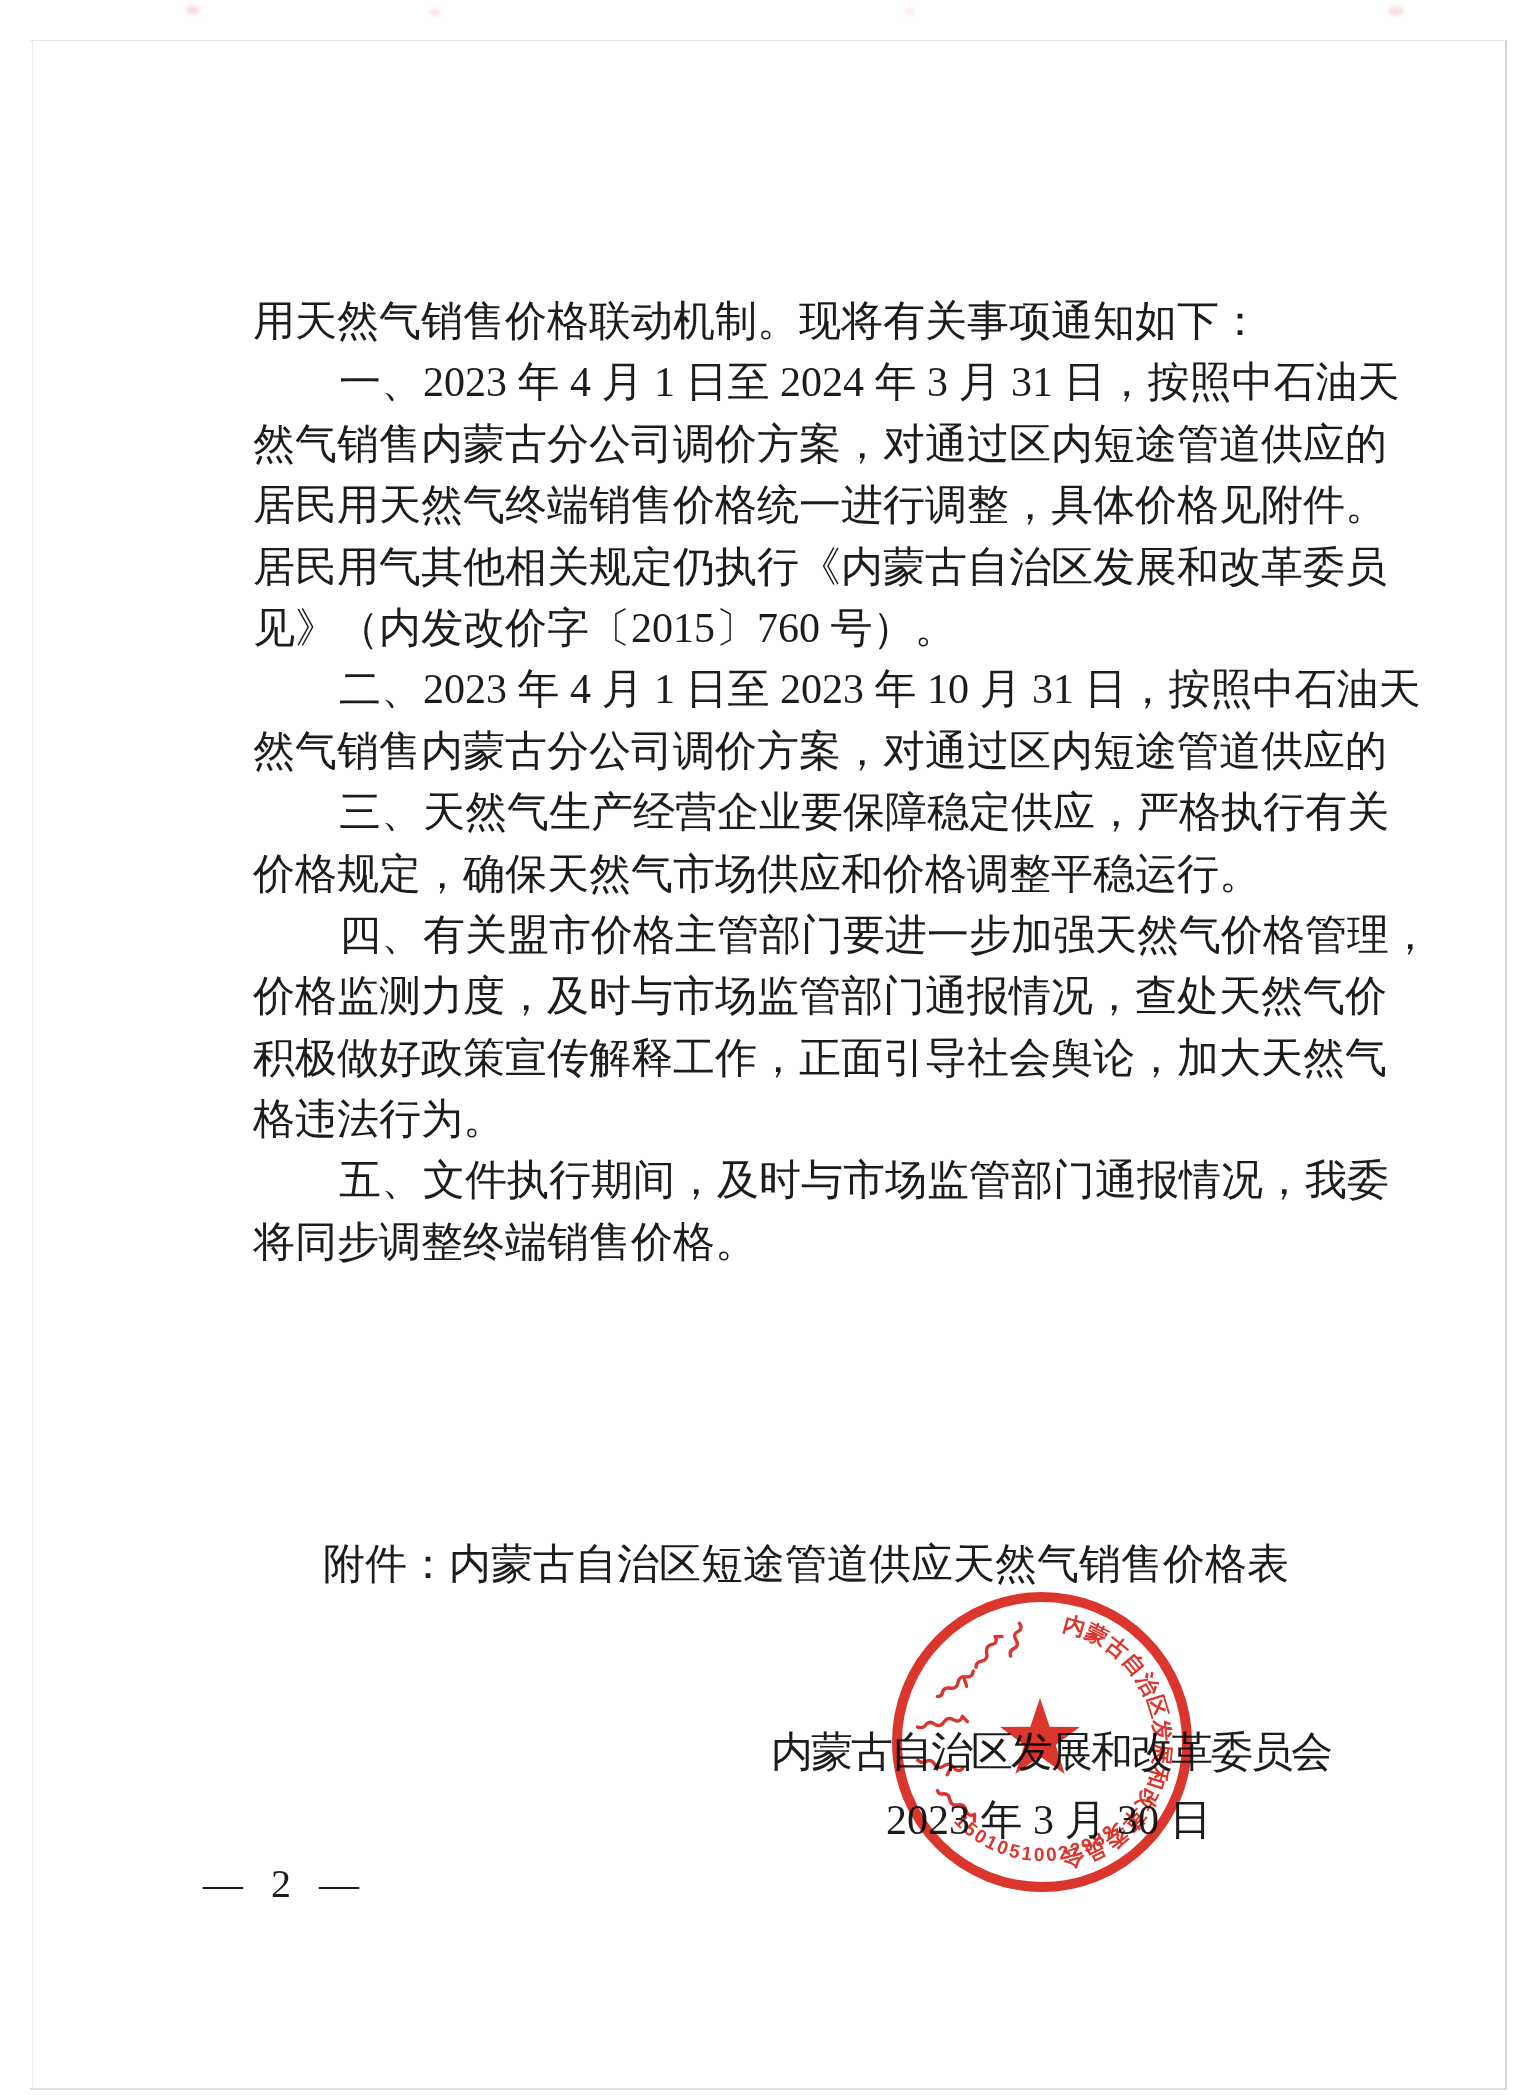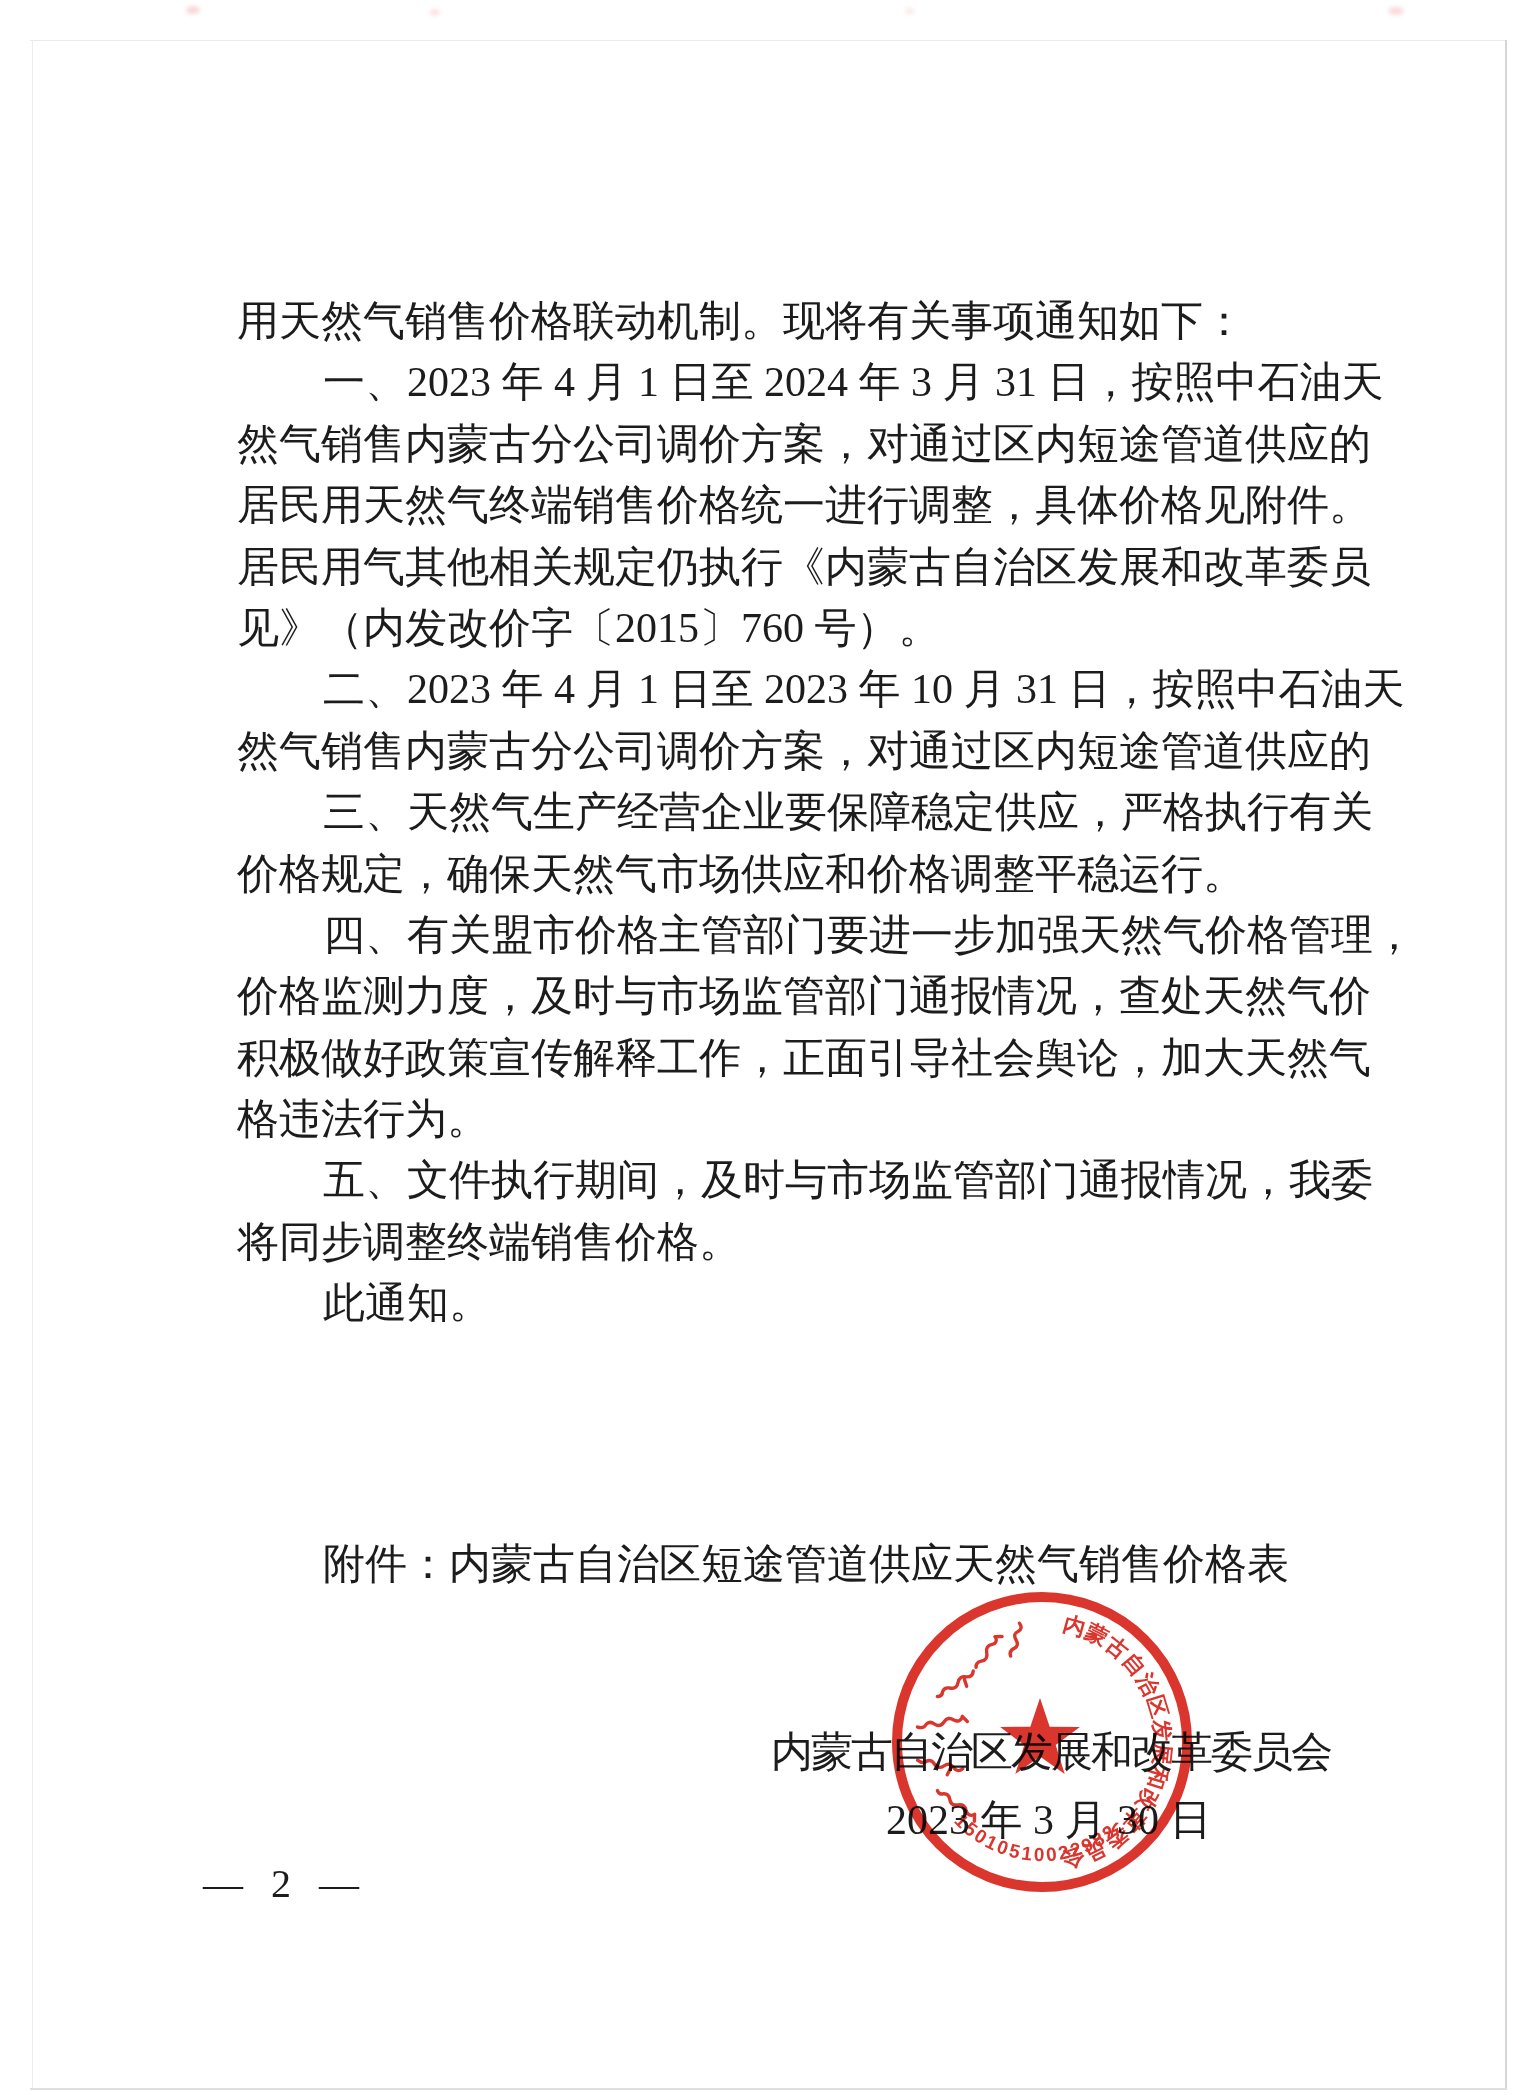--- a/index.html
+++ b/index.html
@@ -19,21 +19,21 @@
   .bleed.b1{left:186px;top:6px;width:14px;height:8px;background:rgba(236,120,130,.30);}
   .bleed.b2{left:430px;top:9px;width:10px;height:7px;background:rgba(236,120,130,.22);}
   .bleed.b3{left:1388px;top:7px;width:16px;height:8px;background:rgba(236,120,130,.28);}
   .bleed.b4{left:905px;top:8px;width:9px;height:6px;background:rgba(236,120,130,.18);}
 
   .body-text{
     position:absolute;left:237px;top:291px;width:1180px;
     font-size:42px;line-height:61.4px;letter-spacing:0px;
     white-space:nowrap;
   }
-  .line{height:61.4px;}
+  .line{height:61.4px;margin-left:16px;}
   .indent{padding-left:86px;}
 
   .attachment{
     position:absolute;left:323px;top:1536px;
     font-size:42px;white-space:nowrap;
   }
   .signature{
     position:absolute;left:771px;top:1724px;
     font-size:42px;letter-spacing:-2px;white-space:nowrap;
   }
@@ -82,21 +82,20 @@
   <div class="line indent">二、2023 年 4 月 1 日至 2023 年 10 月 31 日，按照中石油天</div>
   <div class="line">然气销售内蒙古分公司调价方案，对通过区内短途管道供应的</div>
   <div class="line indent">三、天然气生产经营企业要保障稳定供应，严格执行有关</div>
   <div class="line">价格规定，确保天然气市场供应和价格调整平稳运行。</div>
   <div class="line indent">四、有关盟市价格主管部门要进一步加强天然气价格管理，</div>
   <div class="line">价格监测力度，及时与市场监管部门通报情况，查处天然气价</div>
   <div class="line">积极做好政策宣传解释工作，正面引导社会舆论，加大天然气</div>
   <div class="line">格违法行为。</div>
   <div class="line indent">五、文件执行期间，及时与市场监管部门通报情况，我委</div>
   <div class="line">将同步调整终端销售价格。</div>
-  <div class="line indent">此通知。</div>
 </div>
 
 <div class="attachment">附件：内蒙古自治区短途管道供应天然气销售价格表</div>
 
 <div class="signature">内蒙古自治区发展和改革委员会</div>
 <div class="issue-date">2023 年 3 月 30 日</div>
 
 <div class="page-number">— 2 —</div>
 
 <svg class="seal-svg" viewBox="0 0 1536 2095" xmlns="http://www.w3.org/2000/svg">

